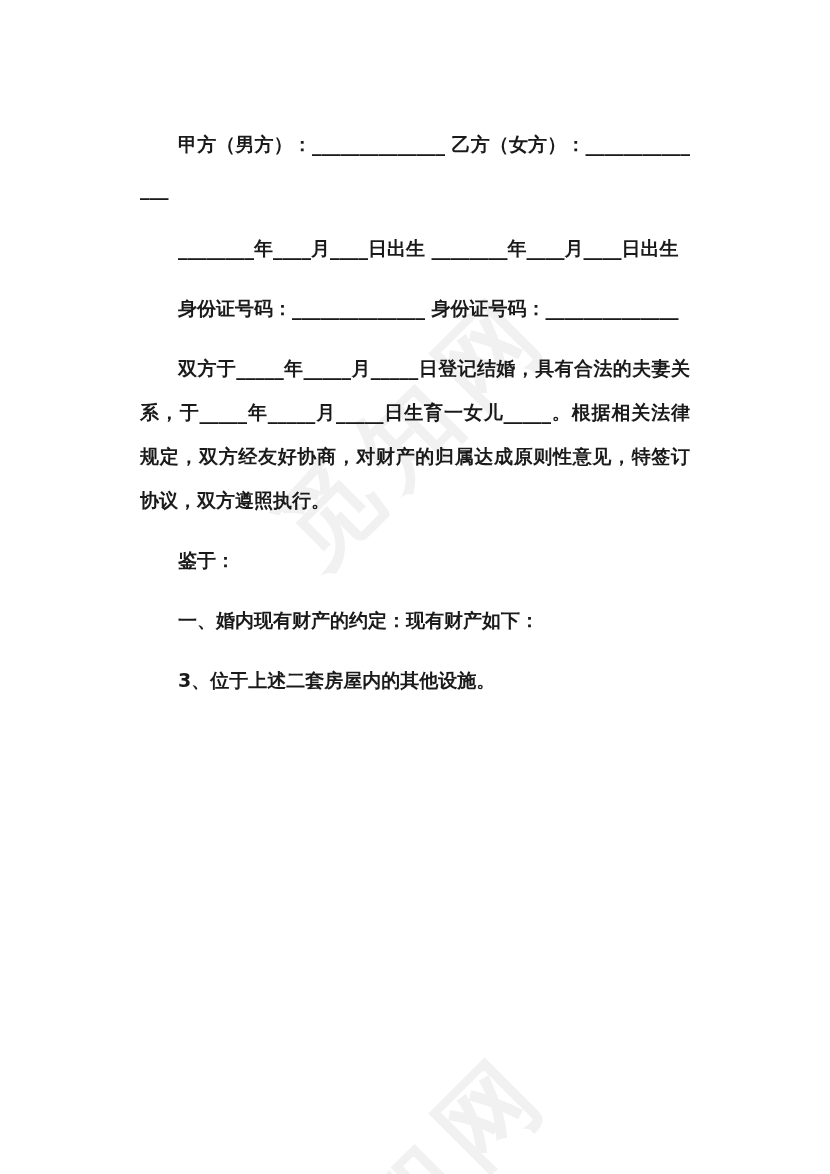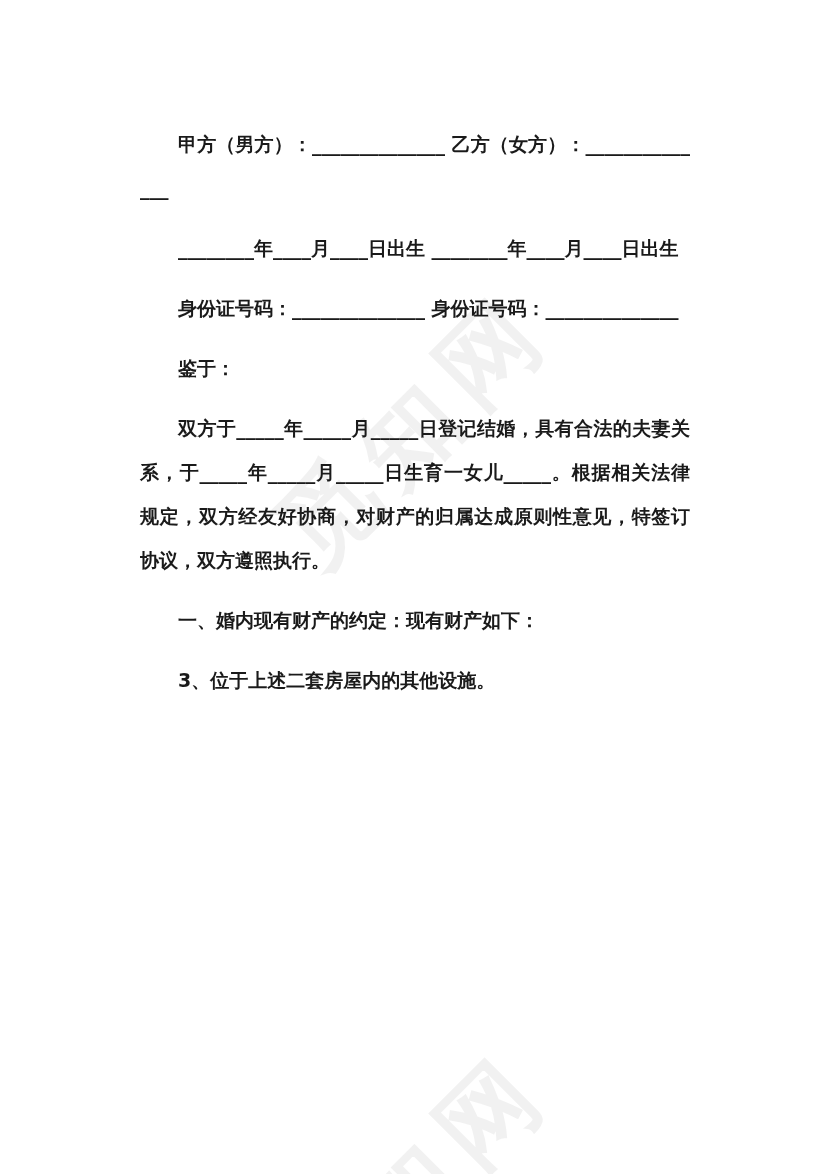--- a/index.html
+++ b/index.html
@@ -71,23 +71,23 @@
   <div class="content">
 
 
     <p class="para">甲方（男方）：______________ 乙方（女方）：______________</p>
 
     <p class="para">________年____月____日出生 ________年____月____日出生</p>
 
 
     <p class="para">身份证号码：______________ 身份证号码：______________</p>
 
+    <p class="para">双方于_____年_____月_____日登记结婚，具有合法的夫妻关系，于_____年_____月_____日生育一女儿_____。根据相关法律规定，双方经友好协商，对财产的归属达成原则性意见，特签订协议，双方遵照执行。</p>
+
     <p class="para">鉴于：</p>
-
-    <p class="para">双方于_____年_____月_____日登记结婚，具有合法的夫妻关系，于_____年_____月_____日生育一女儿_____。根据相关法律规定，双方经友好协商，对财产的归属达成原则性意见，特签订协议，双方遵照执行。</p>
 
     <p class="para">一、婚内现有财产的约定：现有财产如下：</p>
 
 
 
     <p class="para">3、位于上述二套房屋内的其他设施。</p>
 
   </div>
 </div>
 

